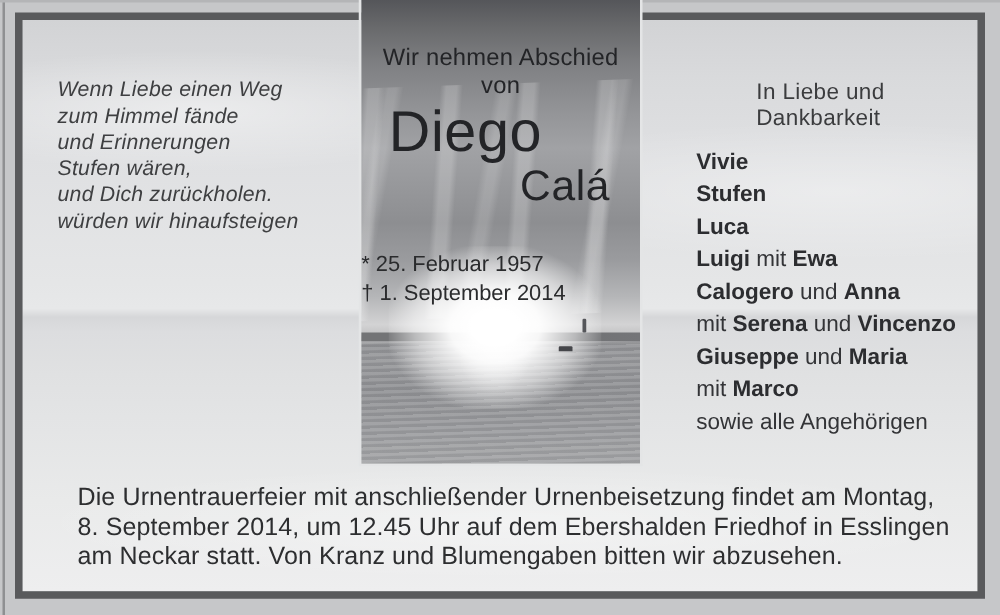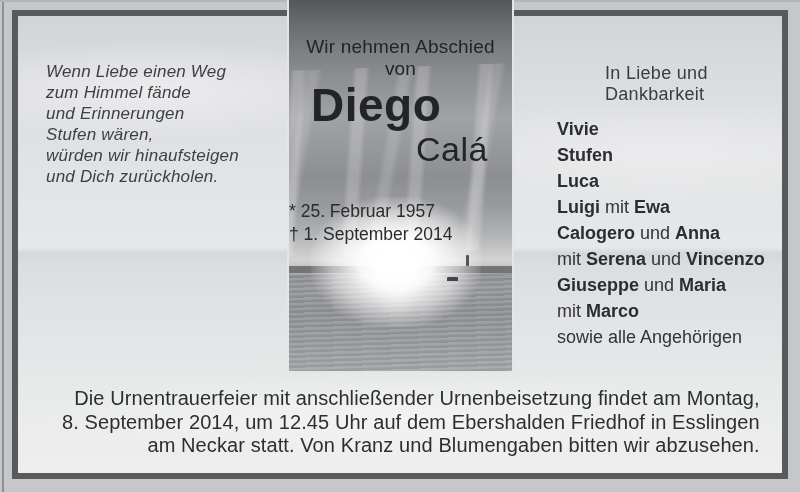--- a/index.html
+++ b/index.html
@@ -89,21 +89,21 @@
     position:absolute; left:79.5%; top:68.6%; width:3px; height:11px;
     background:#55565a; border-radius:1px;
   }
 
   .photo-intro{
     position:absolute; top:36px; left:0; width:100%; text-align:center;
     font-size:19px; color:#232427; letter-spacing:0.2px;
   }
   .photo-first-name{
     position:absolute; top:78px; left:22px;
-    font-size:46px; color:#232427; letter-spacing:0.5px;font-weight:bold;
+    font-size:46px; color:#232427; letter-spacing:0.5px;
   }
   .photo-last-name{
     position:absolute; top:130px; right:24px;
     font-size:34px; color:#232427; letter-spacing:0.5px;
   }
   .photo-dates{
     position:absolute; top:200px; left:0; width:100%; 
     font-size:17.5px; line-height:22.5px; color:#2a2b2d;
   }
 
@@ -118,42 +118,42 @@
   .mourners{
     position:absolute; left:557px; top:63px; z-index:4; color:#333437;
   }
   .mourners-heading{ font-size:18px; letter-spacing:0.3px; color:#3b3c3e;margin-left:48px; }
   .mourner-lines{ margin-top:11px; font-size:18px; line-height:26px; }
   .mourner-lines .b{ font-weight:bold; color:#2c2d30; }
 
   
   .announcement{
     position:absolute; left:62px; top:387px; z-index:4;
-    font-size:20px; line-height:23.5px; color:#2d2e30; letter-spacing:0.1px;text-align:right;
+    font-size:20px; line-height:23.5px; color:#2d2e30; letter-spacing:0.1px;
   }
 </style>
 </head>
 <body>
 
 <div class="stage">
 
   <div class="edge-line-left"></div>
   <div class="edge-line-top"></div>
 
   <div class="content-bg"></div>
 
   <div class="frame"></div>
 
   <div class="poem" id="poem-lines">
       <div>Wenn Liebe einen Weg</div>
       <div>zum Himmel fände</div>
       <div>und Erinnerungen</div>
       <div>Stufen wären,</div>
+      <div>und Dich zurückholen.</div>
       <div>würden wir hinaufsteigen</div>
-      <div>und Dich zurückholen.</div>
     </div>
 
   <div class="photo">
     <div class="photo-clouds"></div>
     <div class="photo-horizon"></div>
     <div class="photo-sea-texture"></div>
     <div class="photo-sun"></div>
     <div class="photo-reflection"></div>
     <div class="photo-boat"></div>
     <div class="photo-tower"></div>

